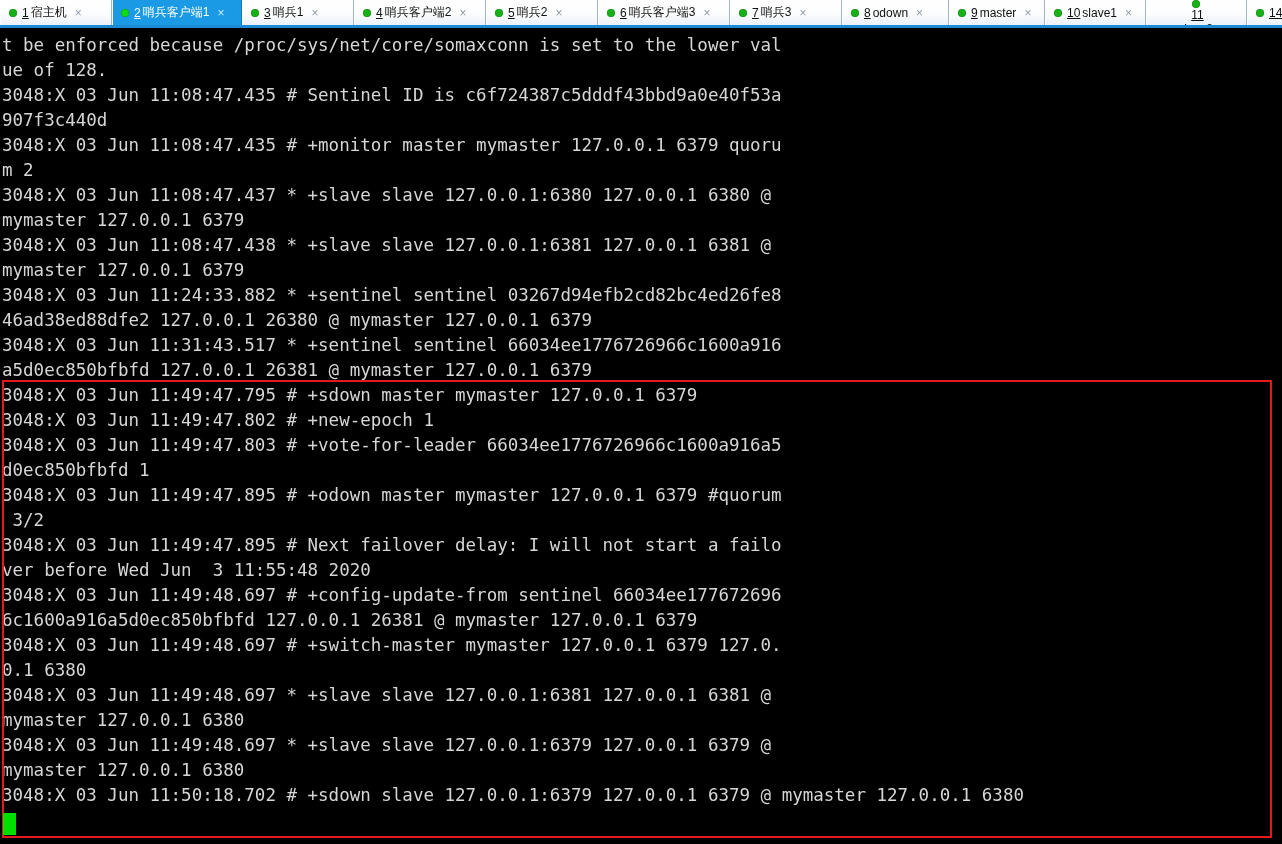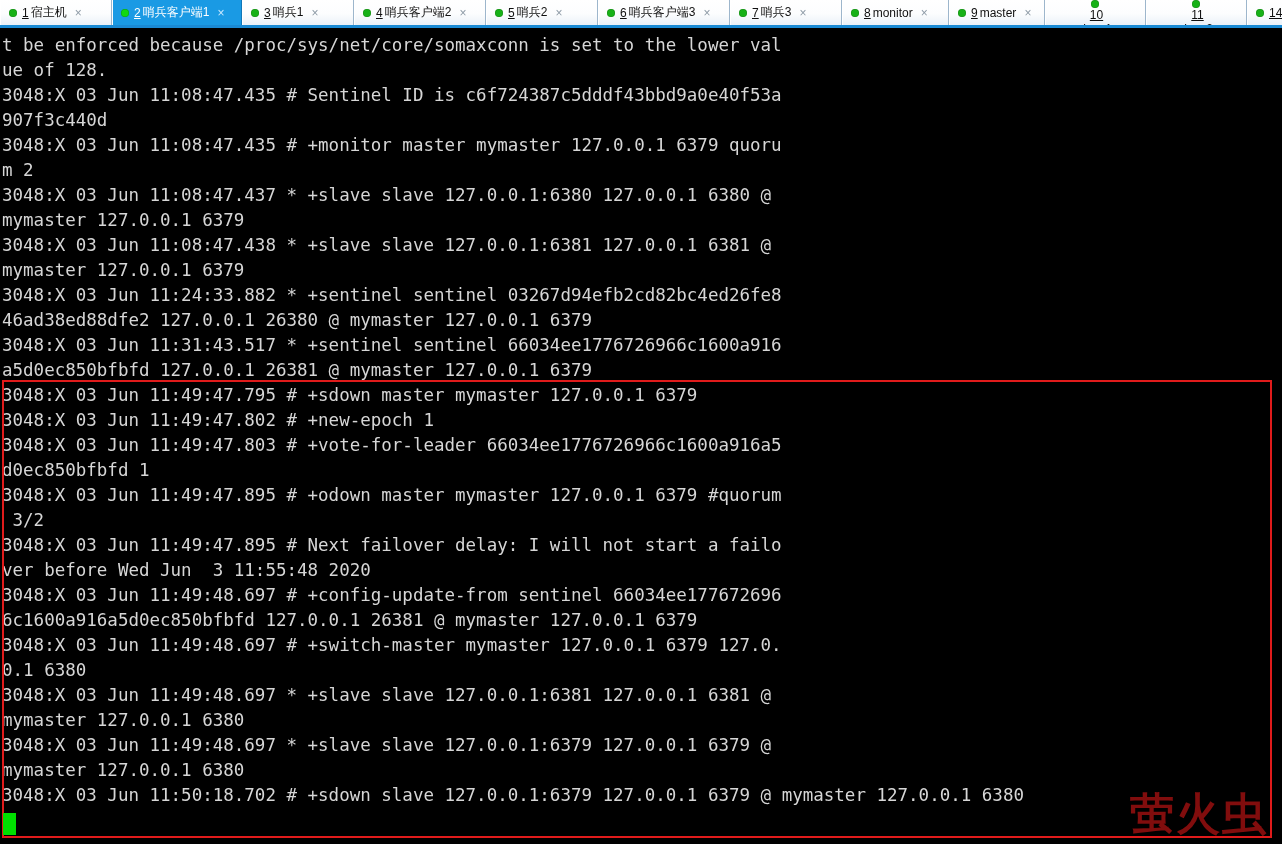--- a/index.html
+++ b/index.html
@@ -180,30 +180,30 @@
     </div>
     <div class="tab" style="width: 112px;">
       <span class="tab-dot"></span>
       <span class="tab-num">7</span>
       <span class="tab-label">哨兵3</span>
       <span class="tab-close">×</span>
     </div>
     <div class="tab" style="width: 107px;">
       <span class="tab-dot"></span>
       <span class="tab-num">8</span>
-      <span class="tab-label">monitor</span>
+      <span class="tab-label">odown</span>
       <span class="tab-close">×</span>
     </div>
     <div class="tab" style="width: 96px;">
       <span class="tab-dot"></span>
       <span class="tab-num">9</span>
       <span class="tab-label">master</span>
       <span class="tab-close">×</span>
     </div>
-    <div class="tab" style="width: 101px; flex-direction: column;">
+    <div class="tab" style="width: 101px;">
       <span class="tab-dot"></span>
       <span class="tab-num">10</span>
       <span class="tab-label">slave1</span>
       <span class="tab-close">×</span>
     </div>
     <div class="tab" style="width: 101px; flex-direction: column;">
       <span class="tab-dot"></span>
       <span class="tab-num">11</span>
       <span class="tab-label">slave2</span>
       <span class="tab-close">×</span>
@@ -213,14 +213,13 @@
       <span class="tab-num">14</span>
       <span class="tab-label"></span>
       <span class="tab-close"></span>
     </div>
   </div>
 
 <div id="terminal">
   <div id="term-text"><div class="tline">t be enforced because /proc/sys/net/core/somaxconn is set to the lower val</div><div class="tline">ue of 128.</div><div class="tline">3048:X 03 Jun 11:08:47.435 # Sentinel ID is c6f724387c5dddf43bbd9a0e40f53a</div><div class="tline">907f3c440d</div><div class="tline">3048:X 03 Jun 11:08:47.435 # +monitor master mymaster 127.0.0.1 6379 quoru</div><div class="tline">m 2</div><div class="tline">3048:X 03 Jun 11:08:47.437 * +slave slave 127.0.0.1:6380 127.0.0.1 6380 @</div><div class="tline">mymaster 127.0.0.1 6379</div><div class="tline">3048:X 03 Jun 11:08:47.438 * +slave slave 127.0.0.1:6381 127.0.0.1 6381 @</div><div class="tline">mymaster 127.0.0.1 6379</div><div class="tline">3048:X 03 Jun 11:24:33.882 * +sentinel sentinel 03267d94efb2cd82bc4ed26fe8</div><div class="tline">46ad38ed88dfe2 127.0.0.1 26380 @ mymaster 127.0.0.1 6379</div><div class="tline">3048:X 03 Jun 11:31:43.517 * +sentinel sentinel 66034ee1776726966c1600a916</div><div class="tline">a5d0ec850bfbfd 127.0.0.1 26381 @ mymaster 127.0.0.1 6379</div><div class="tline">3048:X 03 Jun 11:49:47.795 # +sdown master mymaster 127.0.0.1 6379</div><div class="tline">3048:X 03 Jun 11:49:47.802 # +new-epoch 1</div><div class="tline">3048:X 03 Jun 11:49:47.803 # +vote-for-leader 66034ee1776726966c1600a916a5</div><div class="tline">d0ec850bfbfd 1</div><div class="tline">3048:X 03 Jun 11:49:47.895 # +odown master mymaster 127.0.0.1 6379 #quorum</div><div class="tline"> 3/2</div><div class="tline">3048:X 03 Jun 11:49:47.895 # Next failover delay: I will not start a failo</div><div class="tline">ver before Wed Jun  3 11:55:48 2020</div><div class="tline">3048:X 03 Jun 11:49:48.697 # +config-update-from sentinel 66034ee177672696</div><div class="tline">6c1600a916a5d0ec850bfbfd 127.0.0.1 26381 @ mymaster 127.0.0.1 6379</div><div class="tline">3048:X 03 Jun 11:49:48.697 # +switch-master mymaster 127.0.0.1 6379 127.0.</div><div class="tline">0.1 6380</div><div class="tline">3048:X 03 Jun 11:49:48.697 * +slave slave 127.0.0.1:6381 127.0.0.1 6381 @</div><div class="tline">mymaster 127.0.0.1 6380</div><div class="tline">3048:X 03 Jun 11:49:48.697 * +slave slave 127.0.0.1:6379 127.0.0.1 6379 @</div><div class="tline">mymaster 127.0.0.1 6380</div><div class="tline">3048:X 03 Jun 11:50:18.702 # +sdown slave 127.0.0.1:6379 127.0.0.1 6379 @ mymaster 127.0.0.1 6380</div></div>
   <div id="red-box"></div>
   <div id="cursor-block"></div>
-  <div id="watermark">萤火虫</div>
 </div>
 
 </body></html>

